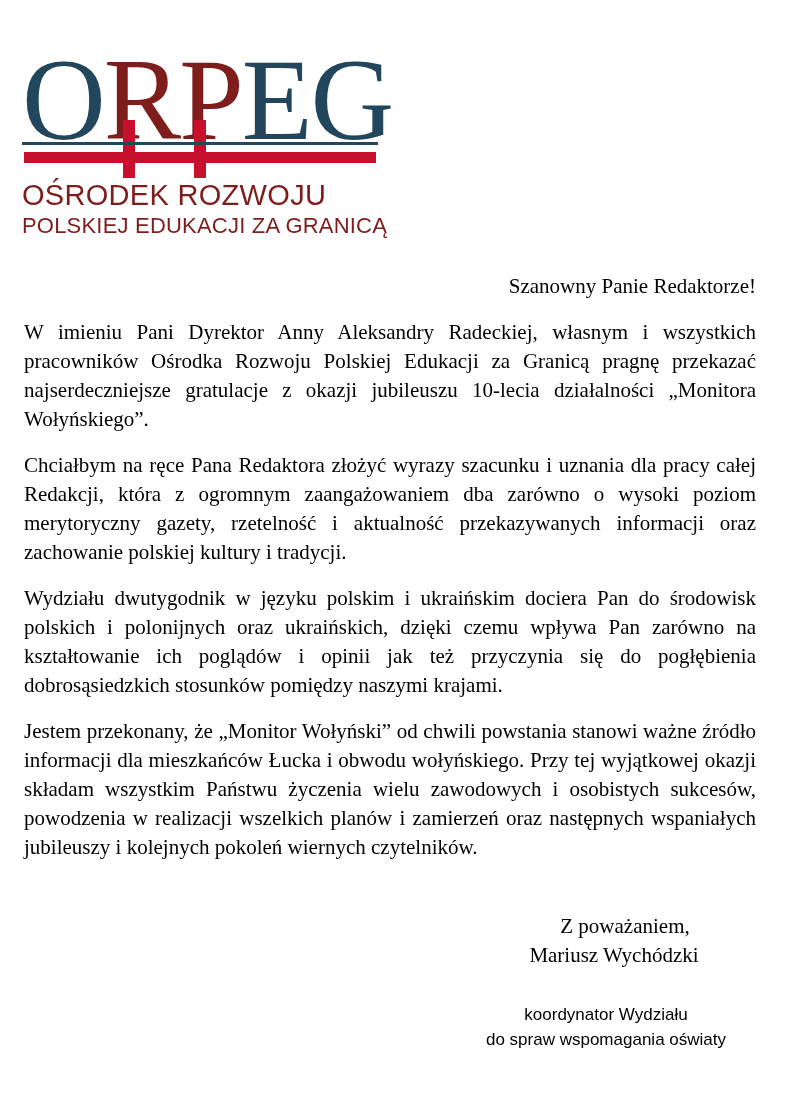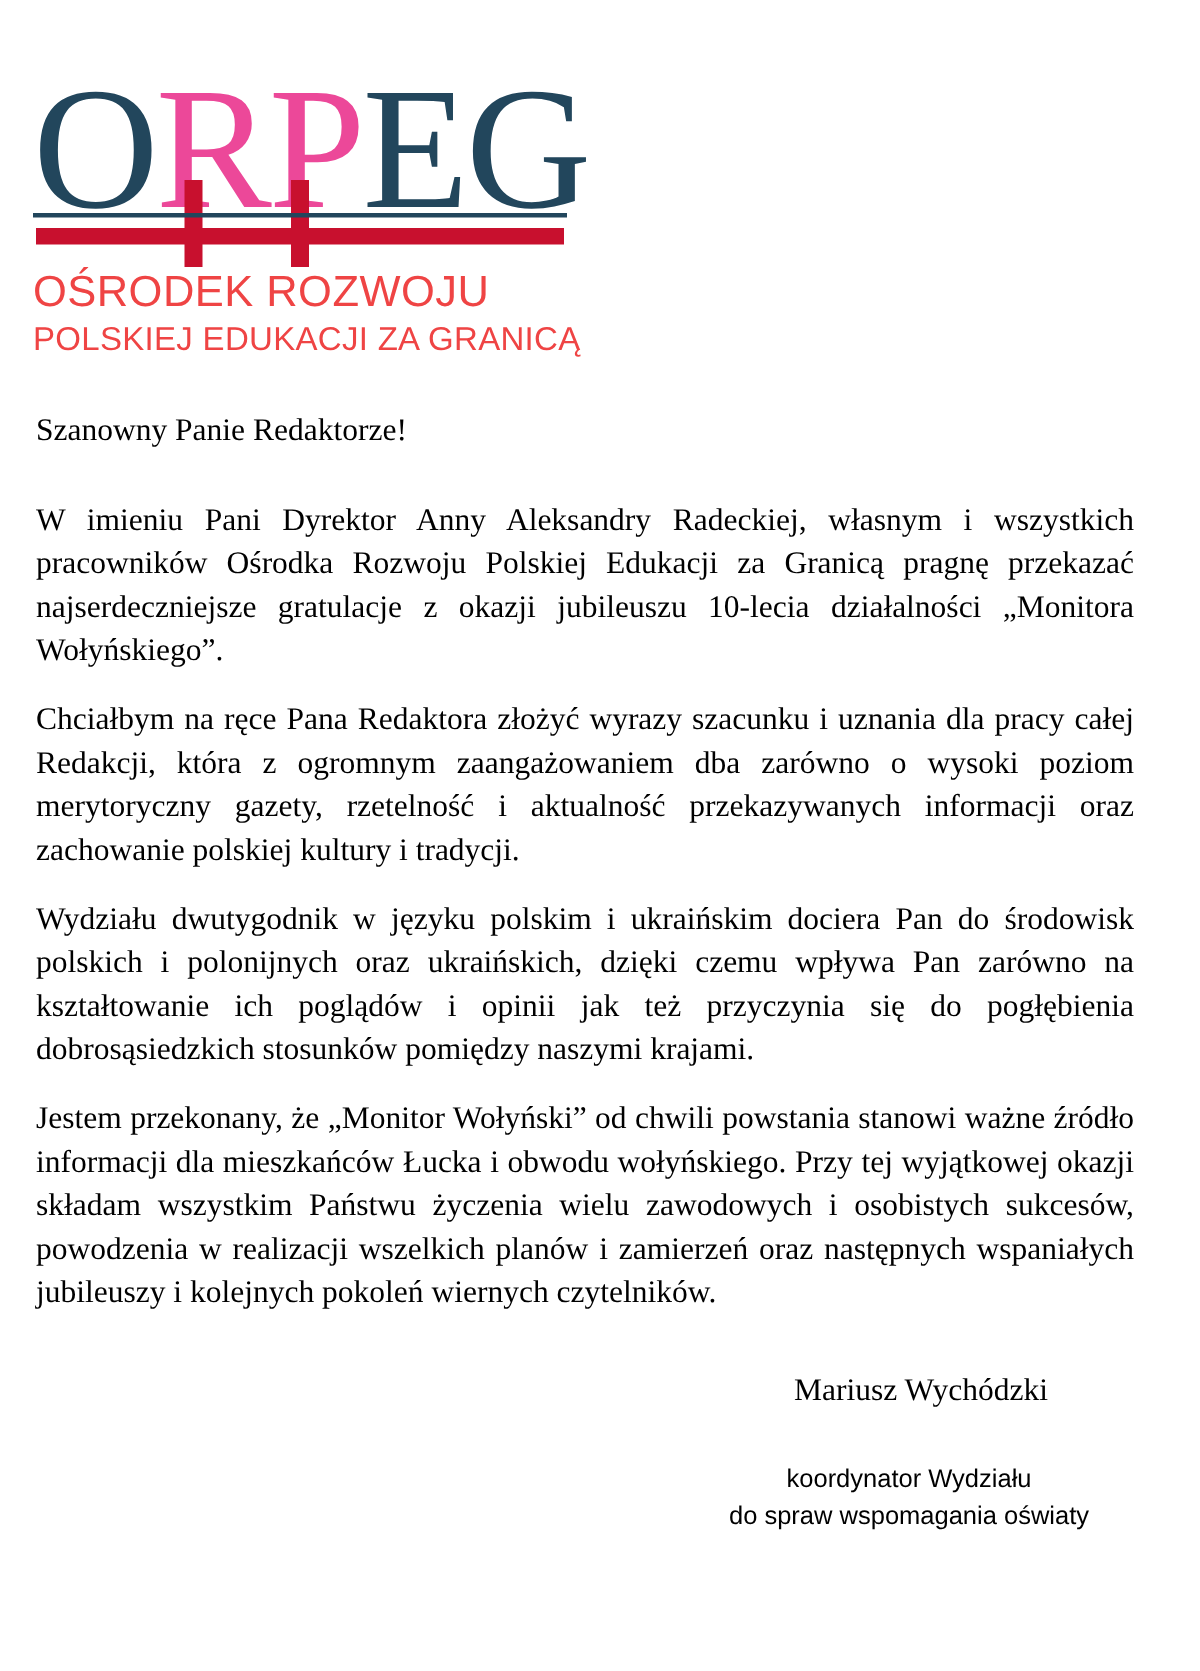--- a/index.html
+++ b/index.html
@@ -42,21 +42,21 @@
     position: absolute;
     left: 0;
     top: -8px;
     font-family: "Liberation Serif", "DejaVu Serif", serif;
     font-size: 116px;
     line-height: 1;
     letter-spacing: -2px;
     white-space: nowrap;
   }
   .logo-letters .l-blue { color: #22465c; }
-  .logo-letters .l-red  { color: #ec4899; }
+  .logo-letters .l-red  { color: #7f1d1d; }
 
   
   .stem {
     position: absolute;
     background: #c8102e;
     width: 12px;
   }
   .stem-r { left: 101px; top: 70px; height: 58px; }
   .stem-p { left: 172px; top: 70px; height: 58px; }
 
@@ -75,21 +75,21 @@
     width: 352px;
     height: 11px;
     background: #c8102e;
   }
 
   .logo-sub {
     position: absolute;
     left: 0px;
     top: 128px;
     font-family: "Liberation Sans", "DejaVu Sans", sans-serif;
-    color: #ef4444;
+    color: #7f1d1d;
     letter-spacing: 0.3px;
   }
   .logo-sub-1 {
     font-size: 29px;
     line-height: 34px;
     font-weight: 400;
   }
   .logo-sub-2 {
     font-size: 22px;
     line-height: 28px;
@@ -106,21 +106,21 @@
   }
 
   .para {
     font-size: 21px;
     line-height: 29px;
     text-align: justify;
     margin: 0 0 17px 0;
     font-family: "Liberation Serif", "DejaVu Serif", serif;
   }
   .para:last-child { margin-bottom: 0; }
-  .para.salutation { text-align: left; margin-bottom: 31px; }
+  .para.salutation { text-align: right; margin-bottom: 17px; }
 
   
   .signoff {
     position: absolute;
     left: 440px;
     top: 912px;
     width: 340px;
     text-align: center;
   }
   .signoff-regards {
@@ -173,20 +173,21 @@
     <p class="para salutation">Szanowny Panie Redaktorze!</p>
 
     <p class="para">W imieniu Pani Dyrektor Anny Aleksandry Radeckiej, własnym i wszystkich pracowników Ośrodka Rozwoju Polskiej Edukacji za Granicą pragnę przekazać najserdeczniejsze gratulacje z okazji jubileuszu 10-lecia działalności „Monitora Wołyńskiego”.</p>
     <p class="para">Chciałbym na ręce Pana Redaktora złożyć wyrazy szacunku i uznania dla pracy całej Redakcji, która z ogromnym zaangażowaniem dba zarówno o wysoki poziom merytoryczny gazety, rzetelność i aktualność przekazywanych informacji oraz zachowanie polskiej kultury i tradycji.</p>
     <p class="para">Wydziału dwutygodnik w języku polskim i ukraińskim dociera Pan do środowisk polskich i polonijnych oraz ukraińskich, dzięki czemu wpływa Pan zarówno na kształtowanie ich poglądów i opinii jak też przyczynia się do pogłębienia dobrosąsiedzkich stosunków pomiędzy naszymi krajami.</p>
     <p class="para">Jestem przekonany, że „Monitor Wołyński” od chwili powstania stanowi ważne źródło informacji dla mieszkańców Łucka i obwodu wołyńskiego. Przy tej wyjątkowej okazji składam wszystkim Państwu życzenia wielu zawodowych i osobistych sukcesów, powodzenia w realizacji wszelkich planów i zamierzeń oraz następnych wspaniałych jubileuszy i kolejnych pokoleń wiernych czytelników.</p>
 
   </div>
 
   <div class="signoff">
+    <div class="signoff-regards">Z poważaniem,</div>
     <div class="signoff-name">Mariusz Wychódzki</div>
     <div class="signoff-role">
       <div>koordynator Wydziału</div>
       <div>do spraw wspomagania oświaty</div>
     </div>
   </div>
 
 </div>
 
 </body></html>

